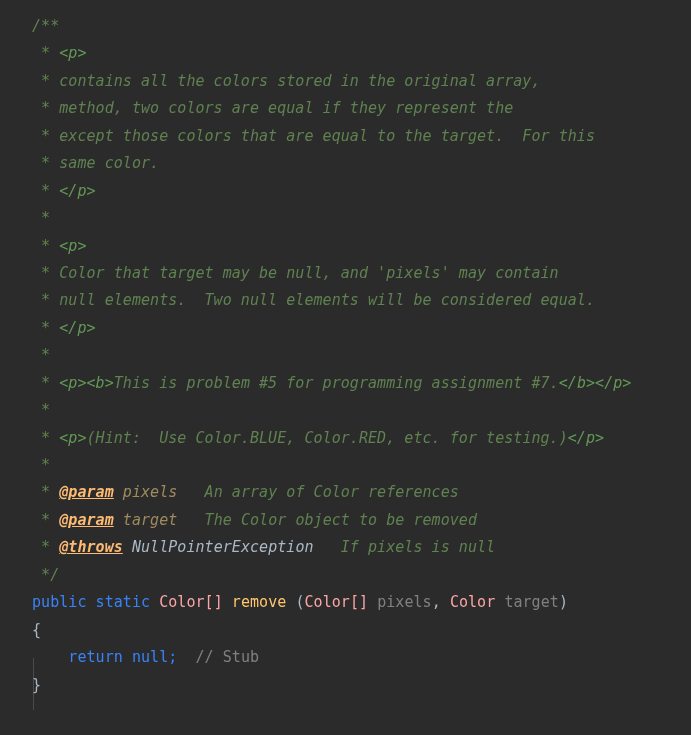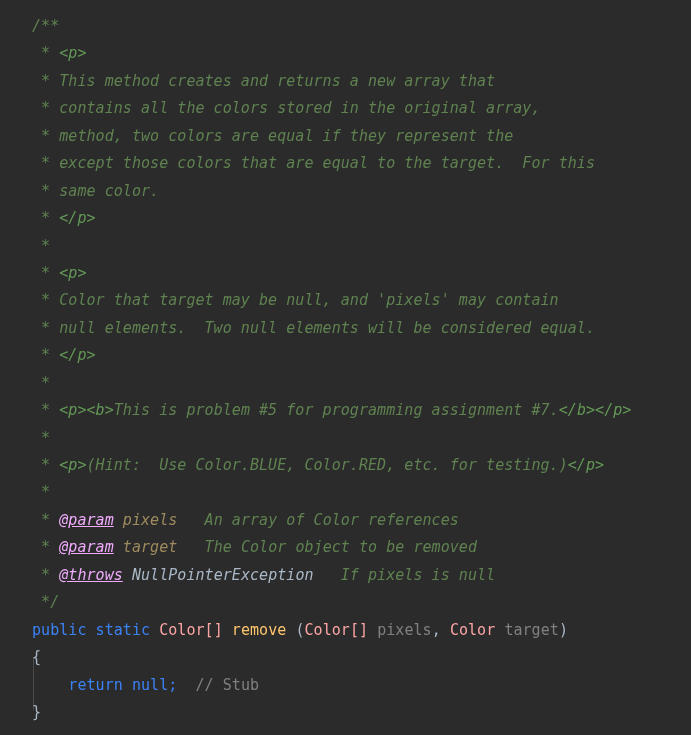--- a/index.html
+++ b/index.html
@@ -39,21 +39,21 @@
     line-height: 27.45px;
     font-size: 15px;
     white-space: pre;
     letter-spacing: 0.05px;
     color: #a9b7c6;
   }
   
   .doc        { color: #5f8250; font-style: italic; }
   .doc-star   { color: #5f8250; font-style: italic; }
   .doc-tagmk  { color: #629755; font-style: italic; }
-  .doc-tag    { color: #f0abfc; font-style: italic; font-weight: normal; text-decoration: underline; }
+  .doc-tag    { color: #fdba74; font-style: italic; font-weight: bold; text-decoration: underline; }
   .doc-param  { color: #9e8b5e; font-style: italic; }
   .doc-type   { color: #a9b7c6; font-style: italic; }
   
   .kw      { color: #3b82f6; }
   .type    { color: #fca5a5; }
   .method  { color: #ffc66d; }
   .punct   { color: #a9b7c6; }
   .ident   { color: #808080; }
   .cmt     { color: #808080; }
 </style>
@@ -63,21 +63,20 @@
 <div id="editor">
 
   <div class="indent-guide"></div>
 
   <div class="code-area">
 
     <div class="line"><span class="doc-star">/**</span></div>
 
     <div class="line"><span class="doc-star"> * </span><span class="doc-tagmk">&lt;p&gt;</span></div>
 
-    <div class="line"><span class="doc-star"> * </span><span class="doc">This method creates and returns a new array that</span></div>
 
     <div class="line"><span class="doc-star"> * </span><span class="doc">contains all the colors stored in the original array,</span></div>
 
     <div class="line"><span class="doc-star"> * </span><span class="doc">method, two colors are equal if they represent the</span></div>
 
     <div class="line"><span class="doc-star"> * </span><span class="doc">except those colors that are equal to the target.  For this</span></div>
 
     <div class="line"><span class="doc-star"> * </span><span class="doc">same color.</span></div>
 
     <div class="line"><span class="doc-star"> * </span><span class="doc-tagmk">&lt;/p&gt;</span></div>

